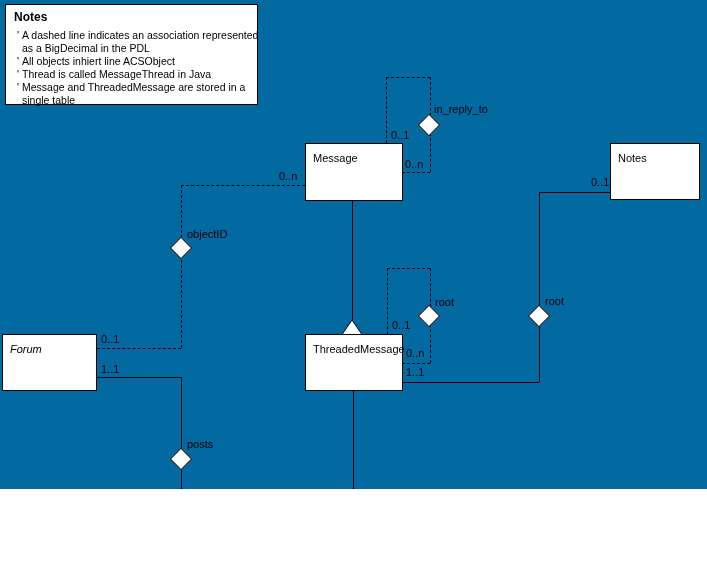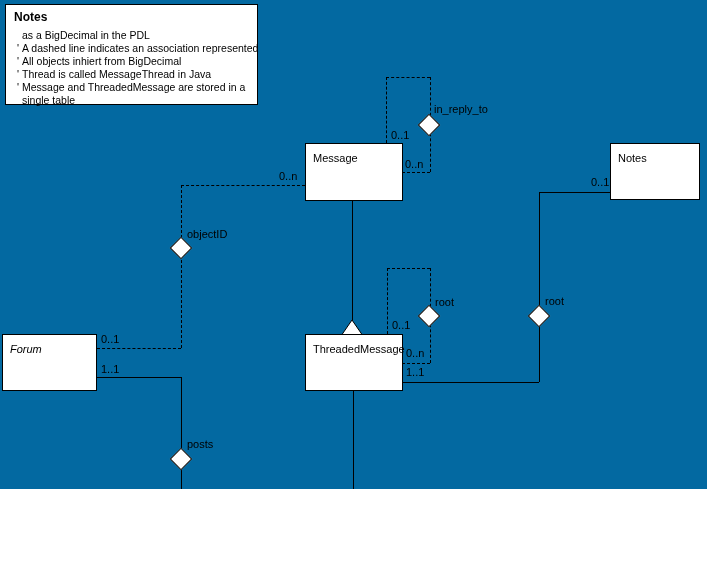--- a/index.html
+++ b/index.html
@@ -30,23 +30,23 @@
   
   .mlabel{position:absolute;font-size:11px;white-space:nowrap;z-index:4;background:transparent;}
 </style>
 </head>
 <body>
 
 <div id="canvas">
 
   <div class="notes">
     <div class="notes-title">Notes</div>
+    <div class="note-line"><span class="bullet">'</span><span>A dashed line indicates an association represented</span></div>
     <div class="note-line cont"><span>as a BigDecimal in the PDL</span></div>
-    <div class="note-line"><span class="bullet">'</span><span>A dashed line indicates an association represented</span></div>
-    <div class="note-line"><span class="bullet">'</span><span>All objects inhiert from BigDecimal</span></div>
+    <div class="note-line"><span class="bullet">'</span><span>All objects inhiert line ACSObject</span></div>
     <div class="note-line"><span class="bullet">'</span><span>Thread is called MessageThread in Java</span></div>
     <div class="note-line"><span class="bullet">'</span><span>Message and ThreadedMessage are stored in a</span></div>
     <div class="note-line cont"><span>single table</span></div>
   </div>
 
   <div class="vline" style="left:352px;top:201px;height:120px;"></div>
   <div class="vline" style="left:353px;top:391px;height:119px;"></div>
 
   <div class="hline" style="left:539px;top:192px;width:71px;"></div>
   <div class="vline" style="left:539px;top:192px;height:190px;"></div>

